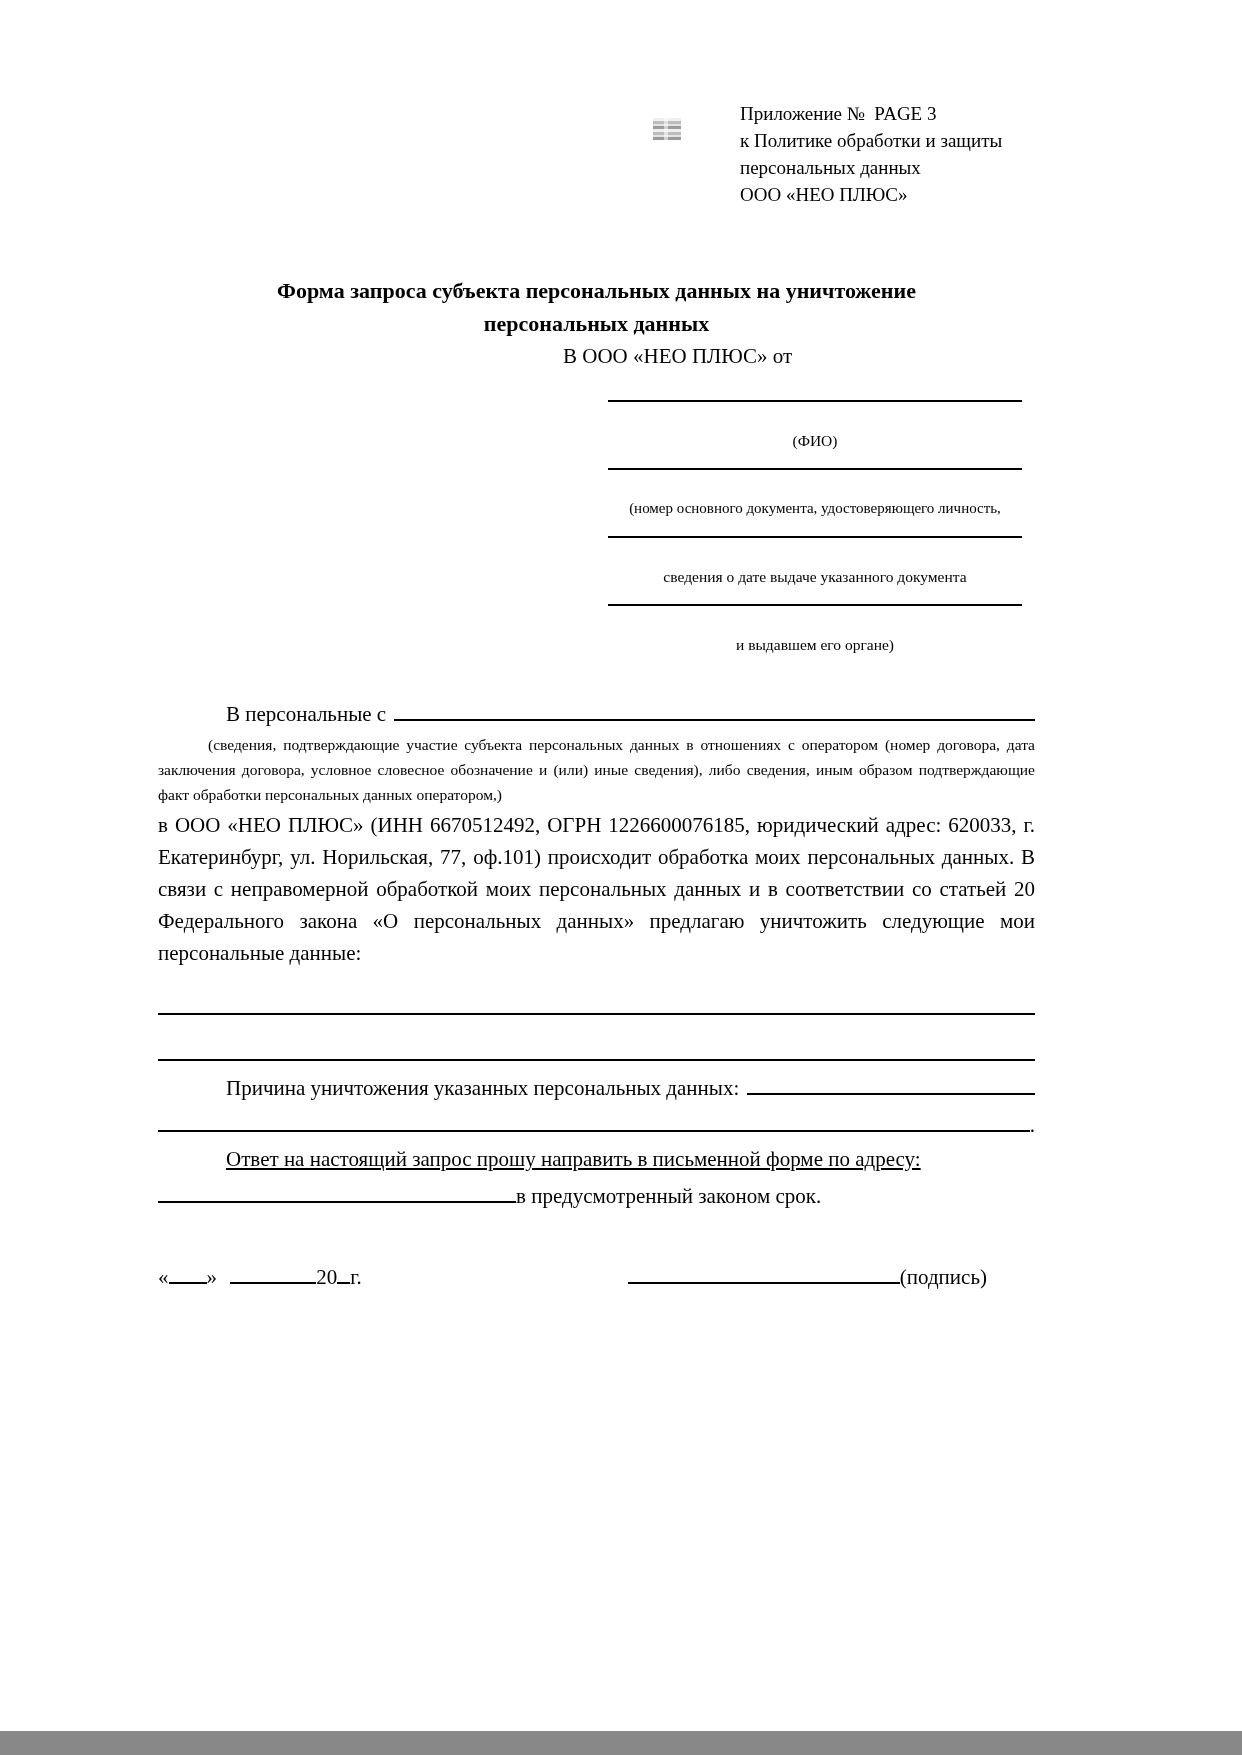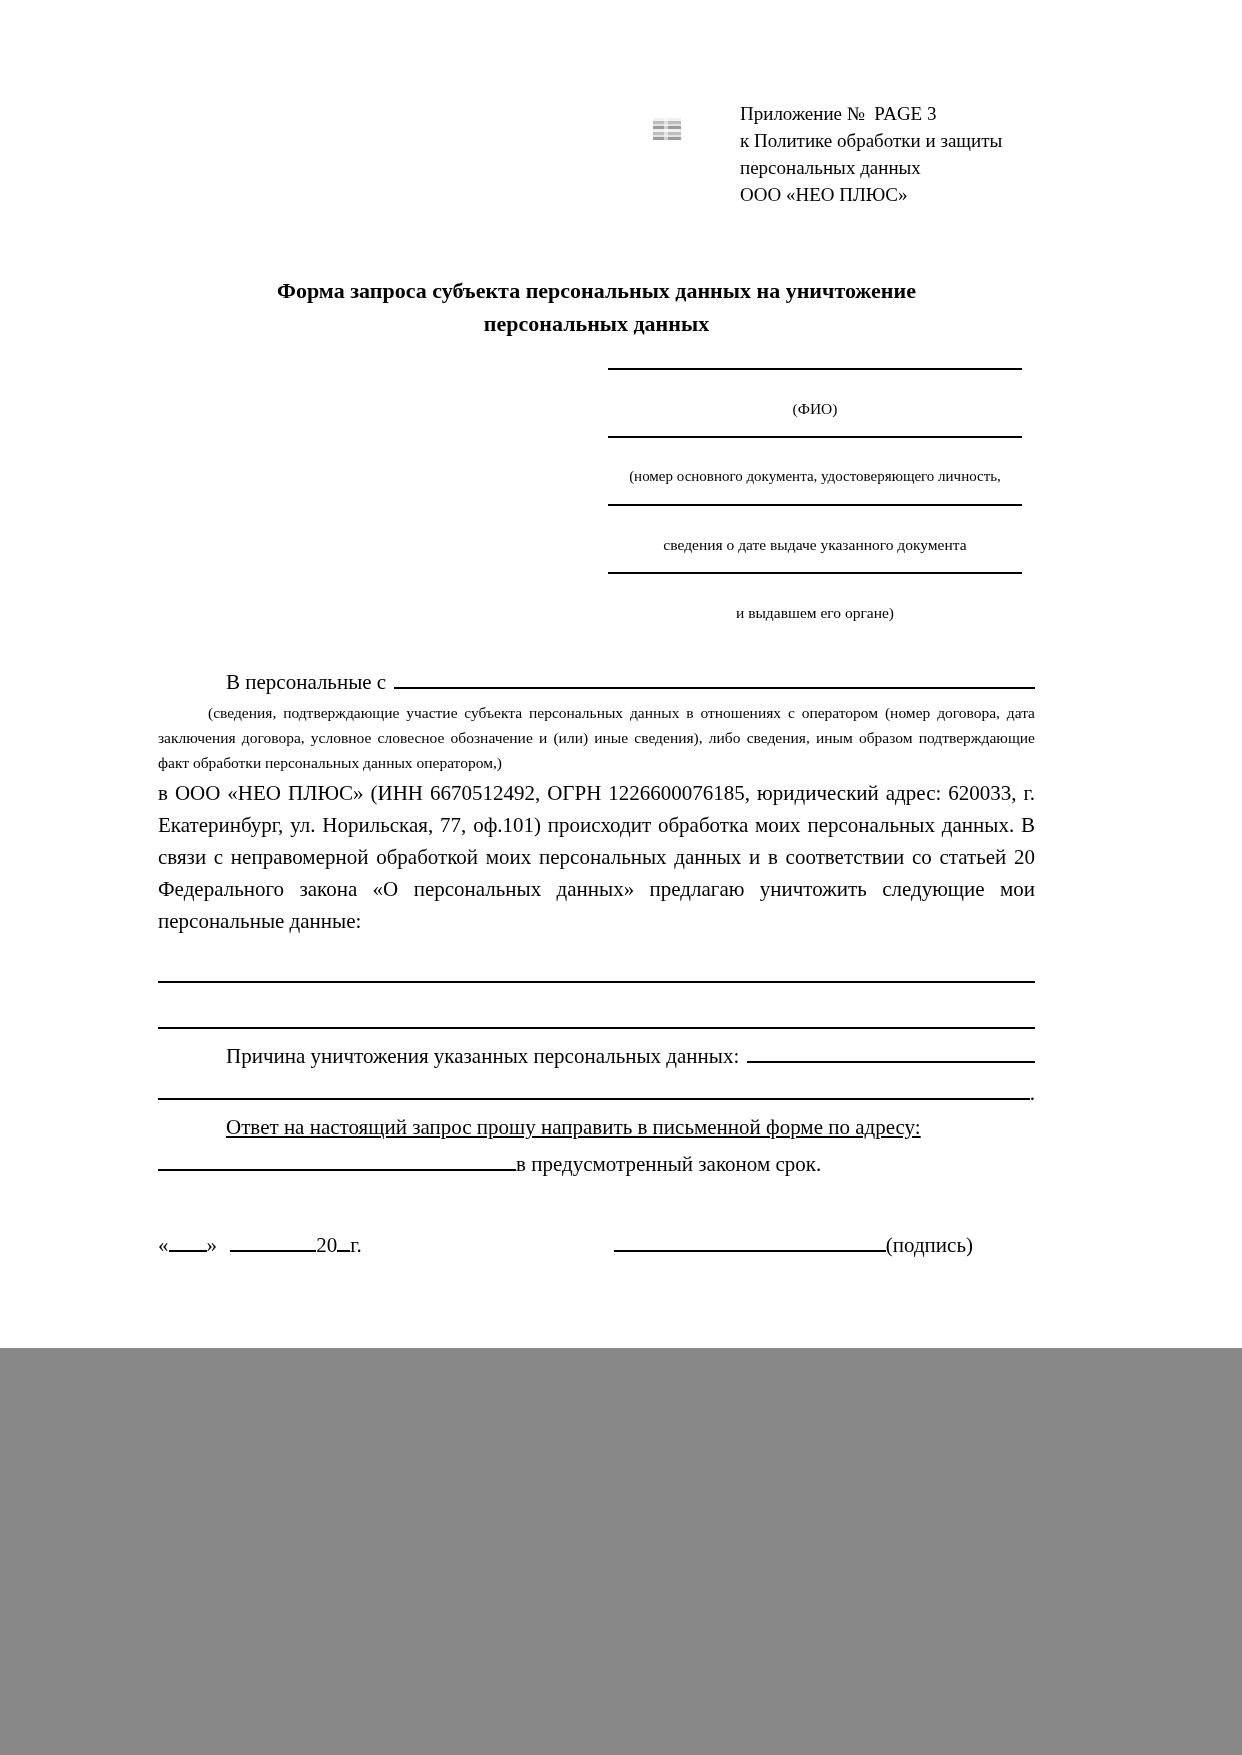--- a/index.html
+++ b/index.html
@@ -1,17 +1,17 @@
 <!DOCTYPE html>
 <html lang="ru"><head>
 <meta charset="utf-8">
 <style>
   html,body{margin:0;padding:0;background:#888;}
   .page{
-    width:1242px;height:1348px;background:#ffffff;margin:0 auto;
+    width:1242px;height:1731px;background:#ffffff;margin:0 auto;
     font-family:"Liberation Serif","DejaVu Serif",serif;color:#000;
     position:relative;overflow:hidden;box-sizing:border-box;
     padding:100px 207px 0 158px;
   }
   .content{width:877px;}
 
   
   .header-row{display:flex;align-items:flex-start;}
   .embed-icon{
     width:28px;height:22px;margin-left:495px;margin-top:18px;flex:0 0 auto;
@@ -55,21 +55,21 @@
   .response-line2{display:flex;align-items:baseline;font-size:21px;line-height:32px;margin-top:2px;font-family:Liberation Serif, serif;}
   .response-line2 .blank{width:358px;border-bottom:2px solid #000;height:24px;flex:0 0 auto;}
   .response-line2 .tail{white-space:nowrap;}
 
   
   .bottom-row{display:flex;align-items:baseline;justify-content:space-between;margin-top:46px;font-size:21px;line-height:32px;}
   .date-group{display:flex;align-items:baseline;white-space:pre;}
   .date-group .blank-sm{width:38px;border-bottom:2px solid #000;height:24px;}
   .date-group .blank-md{width:86px;border-bottom:2px solid #000;height:24px;margin-left:8px;}
   .date-group .blank-xs{width:13px;border-bottom:2px solid #000;height:24px;}
-  .sign-group{display:flex;align-items:baseline;margin-right:62px;justify-content:center;}
+  .sign-group{display:flex;align-items:baseline;margin-right:48px;justify-content:center;}
   .sign-group .blank-lg{width:272px;border-bottom:2px solid #000;height:24px;}
   .sign-group .caption{white-space:nowrap;}
 </style>
 </head>
 <body>
 
 <div class="page">
   <div class="content">
 
     <div class="header-row">
@@ -80,20 +80,21 @@
         <div>персональных данных</div>
         <div>ООО «НЕО ПЛЮС»</div>
       </div>
     </div>
 
     <div class="title">
       <span>Форма запроса субъекта персональных данных на уничтожение</span><br>
       <span>персональных данных</span>
     </div>
 
+    <div class="addressee">В ООО «НЕО ПЛЮС» от</div>
 
     <div class="fields">
       <div class="field">
         <div class="blank-line"></div>
         <div class="caption">(ФИО)</div>
       </div>
       <div class="field">
         <div class="blank-line"></div>
         <div class="caption">(номер основного документа, удостоверяющего личность,</div>
       </div>

